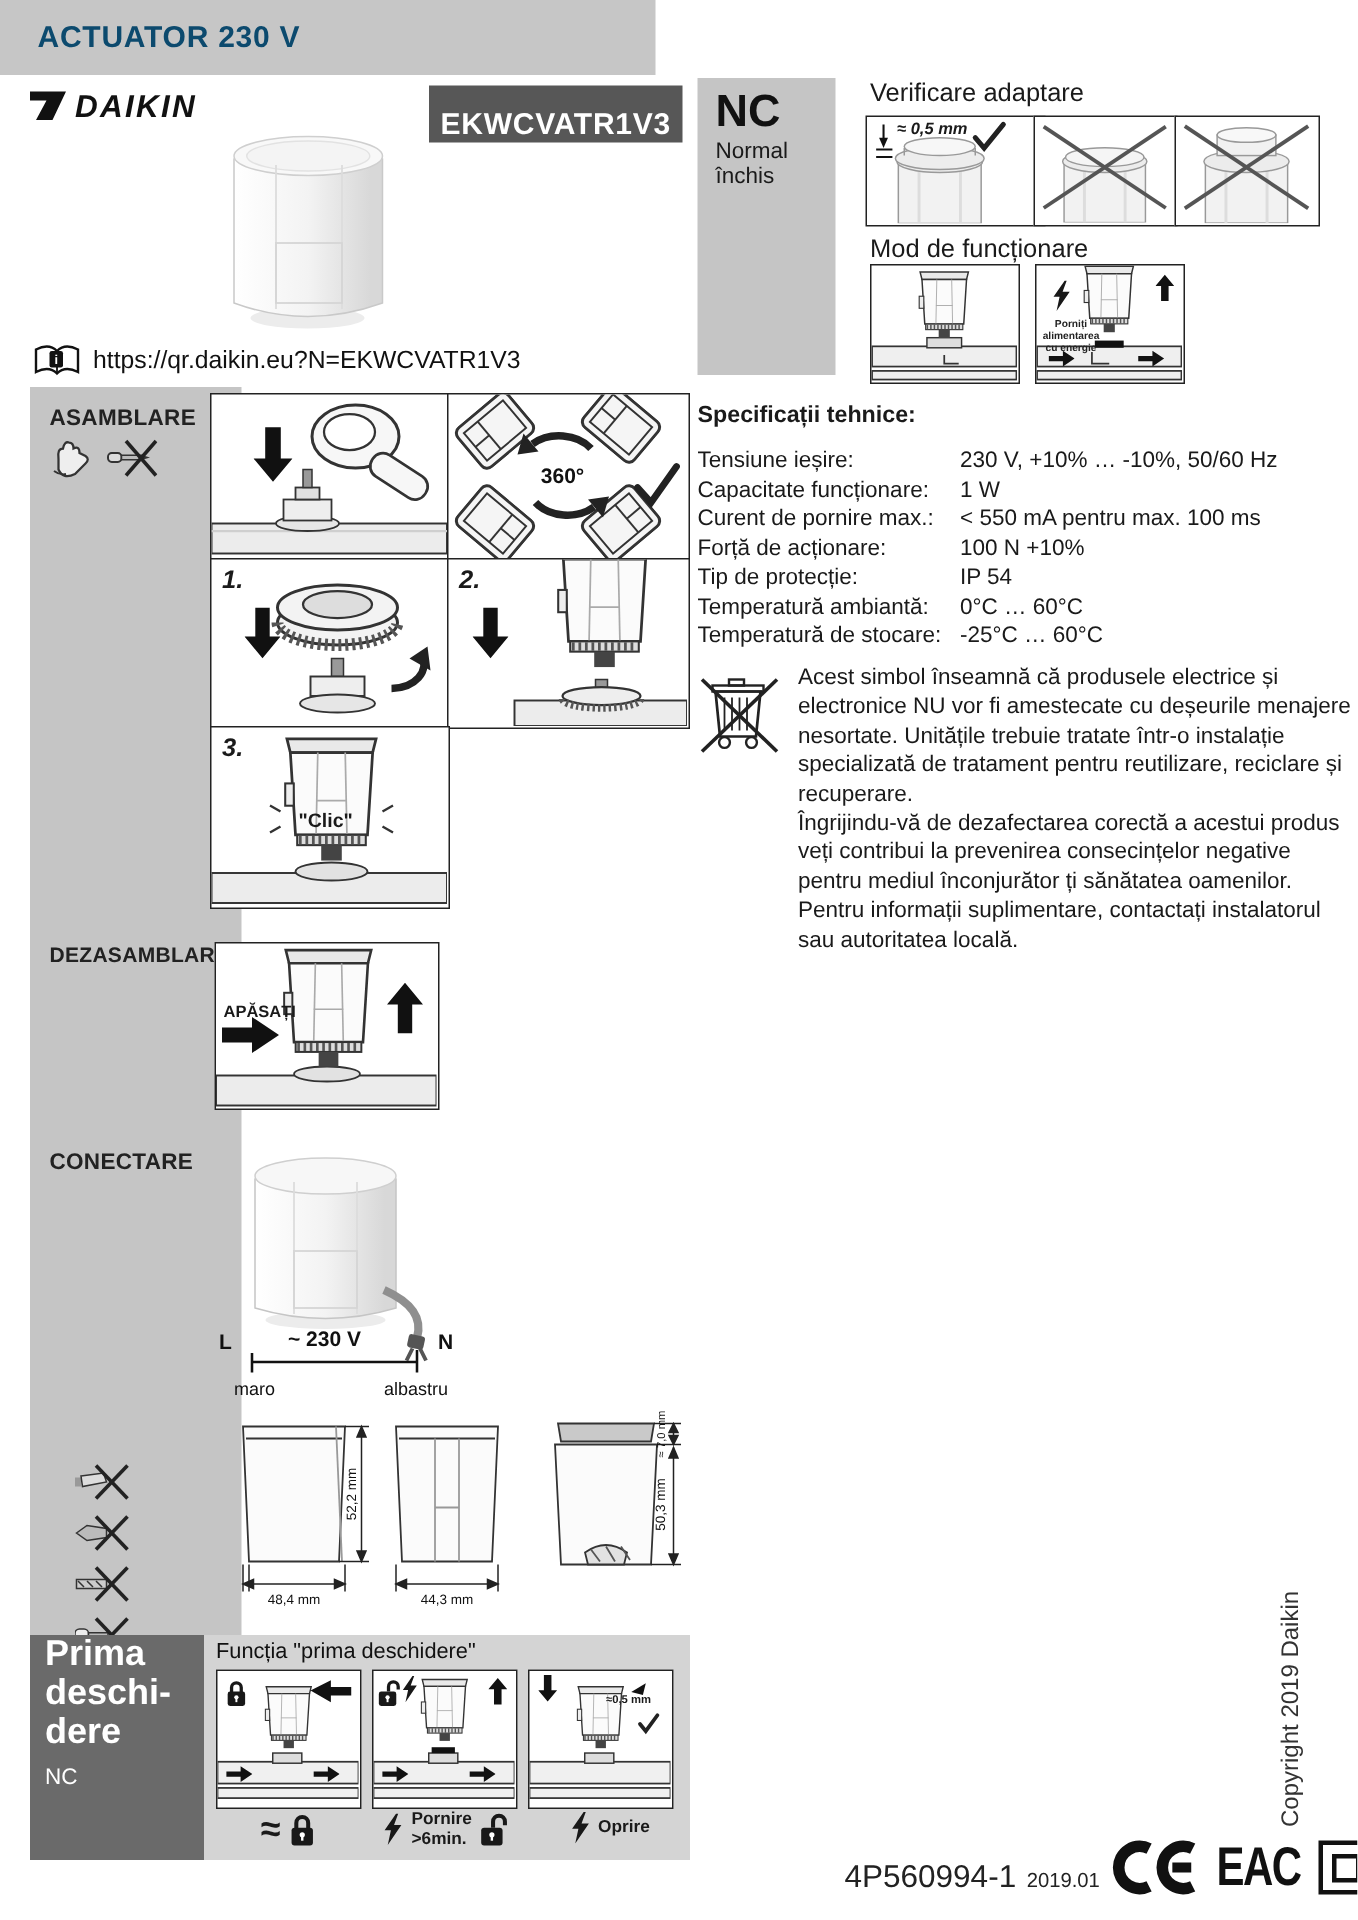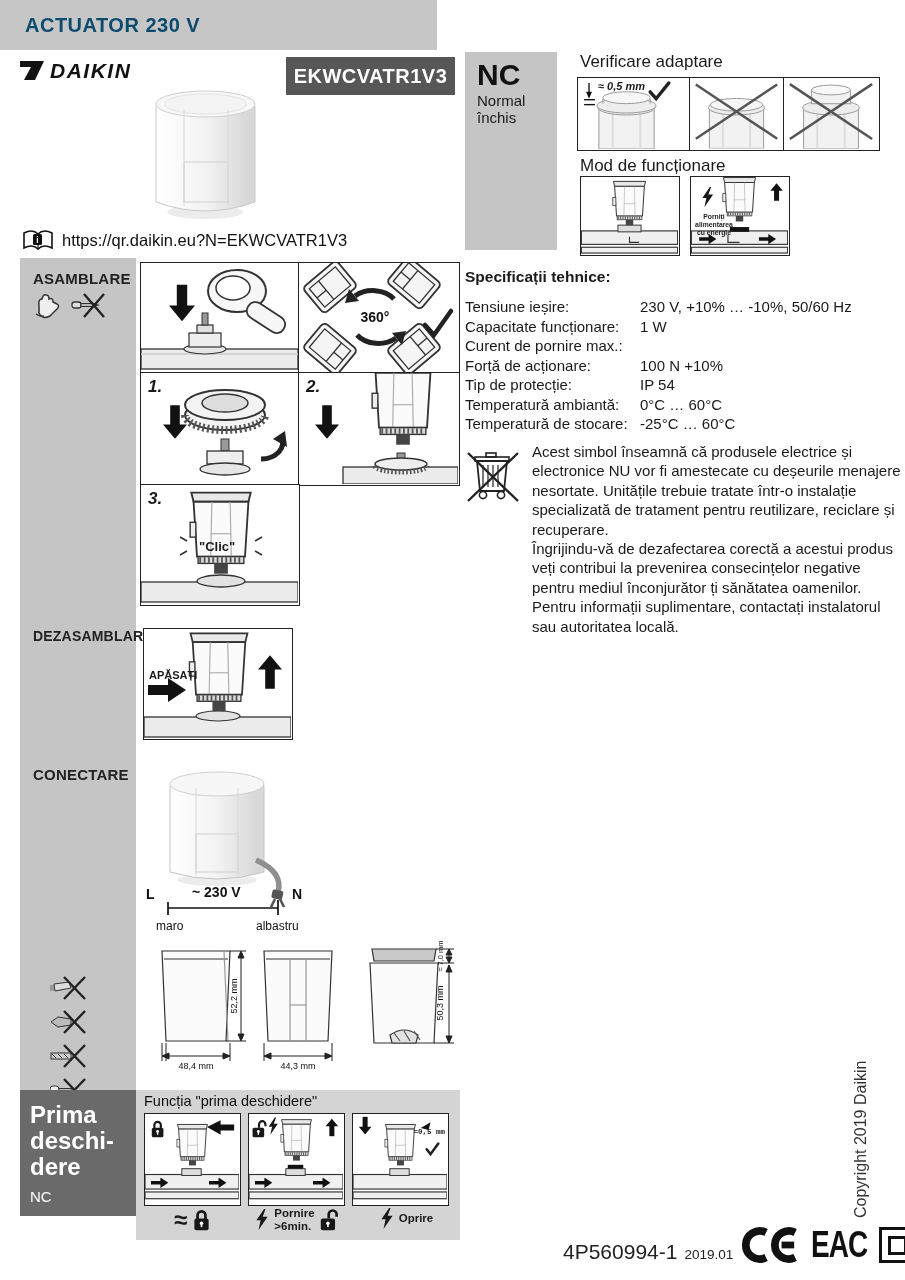--- a/index.html
+++ b/index.html
@@ -2,21 +2,21 @@
 <html><head>
 <meta charset="utf-8">
 <style>
   html,body{margin:0;padding:0;background:#fff;}
   .page{position:relative;width:905px;height:1280px;background:#fff;
         font-family:"Liberation Sans","DejaVu Sans",sans-serif;color:#1a1a1a;overflow:hidden;}
   .abs{position:absolute;}
   .bordered{border:1.5px solid #222;background:#fff;box-sizing:border-box;}
   .grayfill{background:#c5c5c5;}
   .band-title{font-size:20px;font-weight:bold;color:#0c4a6e;letter-spacing:.5px;line-height:50px;padding-left:25px;}
-  .badge{background:#575757;color:#fff;font-weight:bold;font-size:20px;display:flex;align-items:center;justify-content:center;letter-spacing:.5px;}
+  .badge{background:#575757;color:#fff;font-weight:bold;font-size:20px;display:flex;align-items:flex-end;justify-content:center;letter-spacing:.5px;}
   .seclabel{font-weight:bold;font-size:15px;color:#222;letter-spacing:.2px;}
   .url-row{display:flex;align-items:center;gap:8px;font-size:16.5px;color:#111;}
   .steplabel{font-weight:bold;font-style:italic;font-size:17px;}
   .spec-head{font-weight:bold;font-size:15.5px;margin-bottom:11px;}
   .srow{display:flex;font-size:15px;line-height:19.5px;}
   .sl{width:175px;flex:none;}
   .sv{flex:1;}
   .recycle-text{font-size:15px;line-height:19.4px;}
   .prima-title{color:#fff;font-weight:bold;font-size:24px;line-height:1.08;}
   .prima-nc{color:#fff;font-size:15px;margin-top:8px;}
@@ -123,21 +123,21 @@
   <div class="abs url-row" style="left:22px;top:229px;">
     <svg width="32" height="23" viewBox="0 0 32 23">
       <path d="M2,4 C8,1 13,2 16,5 C19,2 24,1 30,4 V19 C24,16 19,17 16,20 C13,17 8,16 2,19 Z" fill="none" stroke="#111" stroke-width="1.6"></path>
       <line x1="16" y1="5" x2="16" y2="20" stroke="#111" stroke-width="1.2"></line>
       <rect x="11" y="5" width="9" height="11" rx="1.5" fill="#111"></rect>
       <text x="15.5" y="13.5" font-size="8.5" font-weight="bold" fill="#fff" text-anchor="middle">i</text>
     </svg>
     <span>https://qr.daikin.eu?N=EKWCVATR1V3</span>
   </div>
 
-  <div class="abs grayfill" style="left:20px;top:258px;width:116px;height:832px;">
+  <div class="abs grayfill" style="left:20px;top:258px;width:116px;height:832px;padding-left:25px;">
     <div class="abs seclabel" style="left:13px;top:12px;">ASAMBLARE</div>
     <div class="abs" style="left:13px;top:34px;display:flex;gap:8px;align-items:center;">
       <svg width="30" height="27" viewBox="0 0 30 27">
         <path d="M6,14 q-1,-7 3,-7 q1,-5 4,-4 q3,0 3,4 q4,-2 4,3 l4,2 q3,2 0,5 l-7,7 q-8,4 -11,-3 z" fill="#eee" stroke="#333" stroke-width="1.5"></path>
         <path d="M3,22 q4,3 8,2" fill="none" stroke="#333" stroke-width="1.3"></path>
       </svg>
       <svg width="34" height="27" viewBox="0 0 34 27">
         <rect x="1" y="10" width="9" height="6" rx="2.5" fill="#ddd" stroke="#333" stroke-width="1.3"></rect>
         <rect x="10" y="11.5" width="14" height="3" fill="#bbb" stroke="#333" stroke-width="1"></rect>
         <polygon points="24,11.5 29,13 24,14.5" fill="#333"></polygon>
@@ -324,21 +324,21 @@
       <polygon points="309,30 306,37 312,37" fill="#222"></polygon>
         <polygon points="309,108 306,101 312,101" fill="#222"></polygon>
     </g>
     <text x="97" y="61" font-size="9" fill="#111" text-anchor="middle" transform="rotate(-90 97 61)">52,2 mm</text>
     <text x="56" y="134" font-size="9" fill="#111" text-anchor="middle">48,4 mm</text>
     <text x="158" y="134" font-size="9" fill="#111" text-anchor="middle">44,3 mm</text>
     <text x="303" y="21" font-size="7.5" fill="#111" text-anchor="middle" transform="rotate(-90 303 21)">≈ 7,0 mm</text>
     <text x="303" y="68" font-size="9" fill="#111" text-anchor="middle" transform="rotate(-90 303 68)">50,3 mm</text>
   </svg>
 
-  <div class="abs" style="left:20px;top:1090px;width:116px;height:126px;background:#6a6a6a;box-sizing:border-box;padding:12px 10px;">
+  <div class="abs" style="left:20px;top:1090px;width:116px;height:150px;background:#6a6a6a;box-sizing:border-box;padding:0 10px;">
     <div class="prima-title">
       <div>Prima</div>
       <div>deschi-</div>
       <div>dere</div>
     </div>
     <div class="prima-nc">NC</div>
   </div>
 
   <div class="abs" style="left:136px;top:1090px;width:324px;height:150px;background:#d4d4d4;">
     <div class="abs prima-head" style="left:8px;top:3px;">Funcția "prima deschidere"</div>
@@ -367,21 +367,21 @@
         <use href="#boltSym" width="12" height="18" x="19" y="3"></use>
         <g transform="translate(79,4)">
             <use href="#arrSym" width="13" height="19"></use>
           </g>
         <use href="#pipeArr" width="18" height="11" x="6" y="65"></use>
         <use href="#pipeArr" width="18" height="11" x="66" y="65"></use>
       </svg>
     </div>
 
     <div class="abs bordered" style="left:216px;top:23px;width:97px;height:93px;">
-      <span class="abs gapnote" style="right:3px;top:14px;font-family:Liberation Mono, monospace;">≈0,5 mm</span>
+      <span class="abs gapnote" style="right:14px;top:14px;">≈0,5 mm</span>
       <svg width="94" height="90" viewBox="0 0 97 92">
         <rect x="0" y="62" width="97" height="15" fill="#f0f0f0" stroke="#333" stroke-width="1.2"></rect>
         <rect x="0" y="80" width="97" height="7" fill="#f0f0f0" stroke="#333" stroke-width="1.2"></rect>
         <rect x="38" y="56" width="20" height="7" fill="#ddd" stroke="#333" stroke-width="1"></rect>
         <use href="#actSym" width="48" height="50" x="25" y="8"></use>
         <g transform="translate(6,2)">
             <use href="#arrSym" width="13" height="19" transform="rotate(180 6.5 9.5)"></use>
           </g>
         <polygon points="80,8 70,14 78,16" fill="#111"></polygon>
         <path d="M76,36 l4,5 l8,-11" fill="none" stroke="#222" stroke-width="2.6" stroke-linecap="round"></path>
@@ -489,20 +489,21 @@
     <div class="srow">
         <span class="sl">Tensiune ieșire:</span>
         <span class="sv">230 V, +10% … -10%, 50/60 Hz</span>
       </div>
     <div class="srow">
         <span class="sl">Capacitate funcționare:</span>
         <span class="sv">1 W</span>
       </div>
     <div class="srow">
         <span class="sl">Curent de pornire max.:</span>
+        <span class="sv">&lt; 550 mA pentru max. 100 ms</span>
       </div>
     <div class="srow">
         <span class="sl">Forță de acționare:</span>
         <span class="sv">100 N +10%</span>
       </div>
     <div class="srow">
         <span class="sl">Tip de protecție:</span>
         <span class="sv">IP 54</span>
       </div>
     <div class="srow">

